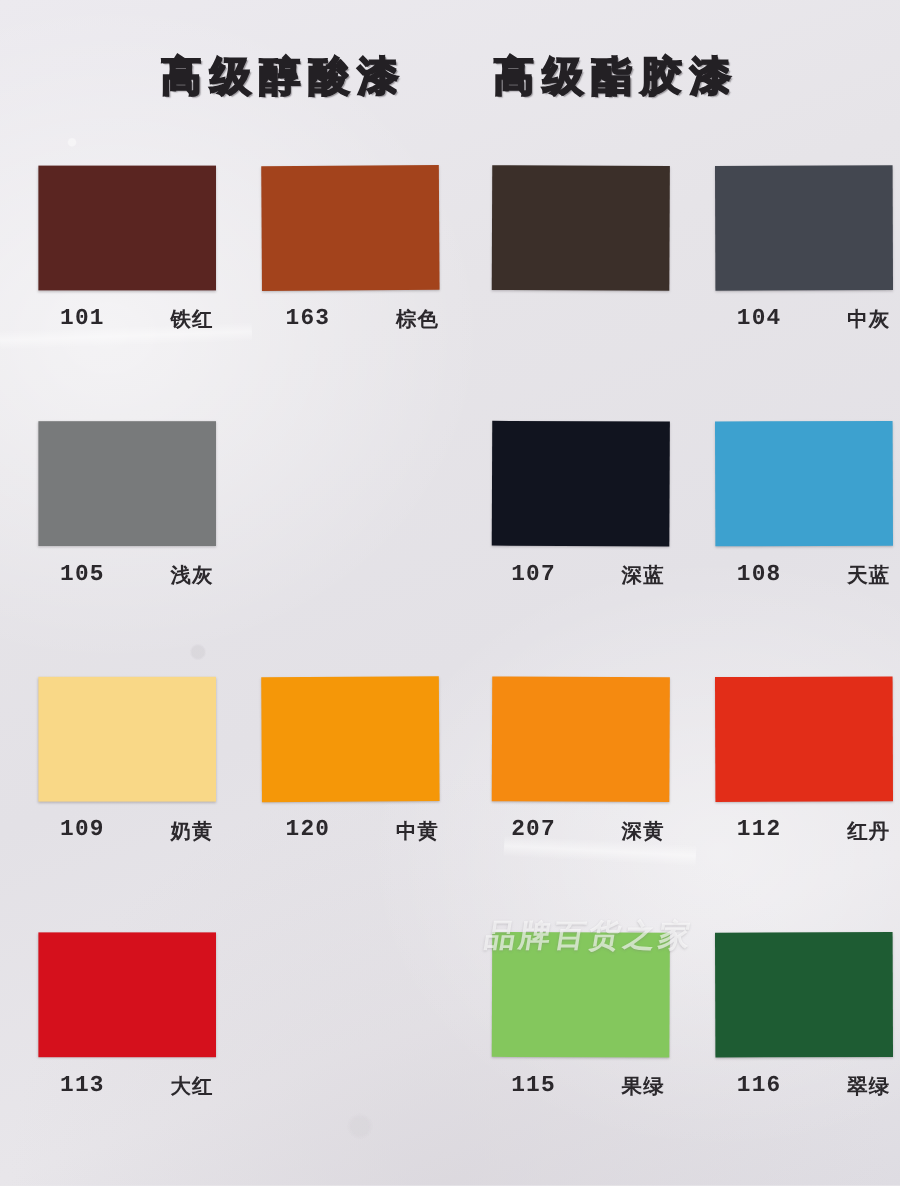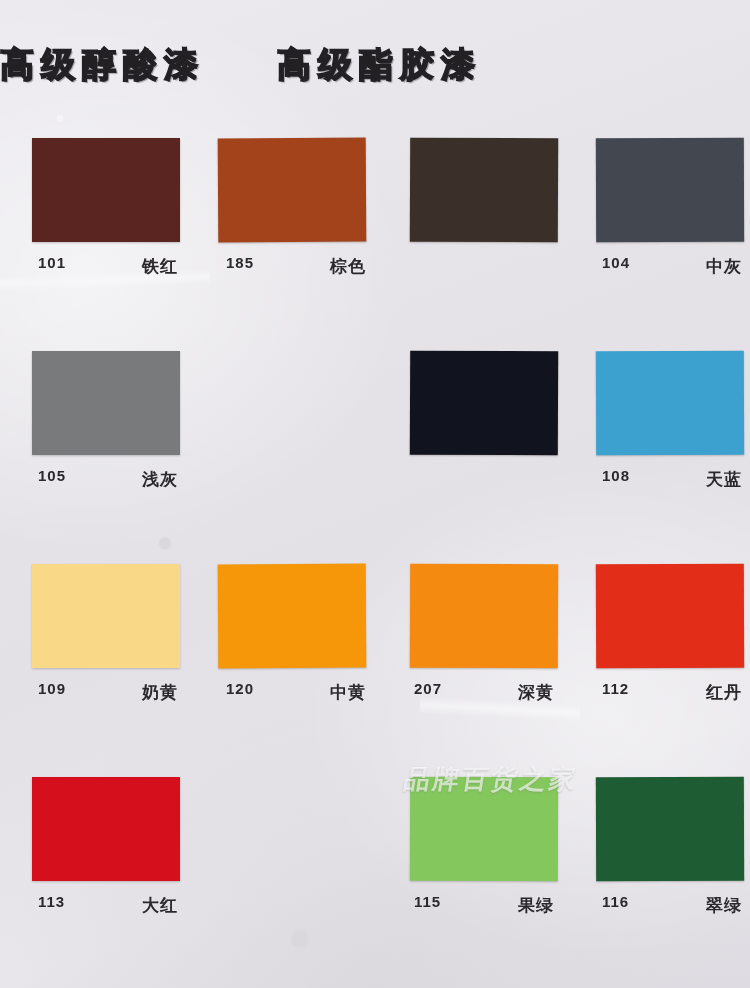--- a/index.html
+++ b/index.html
@@ -52,20 +52,21 @@
   #crease-mid-right { left: 420px; top: 700px; width: 160px; height: 18px; transform: rotate(3deg); opacity: .85; }
 
   
   #headings {
     position: absolute;
     top: 36px;
     left: 0;
     width: 750px;
     height: 62px;
     display: flex;
+    justify-content: center;
     gap: 72px;
     z-index: 3;
   }
   .chart-heading {
     font-family: "DejaVu Sans", "Liberation Sans", sans-serif;
     font-size: 34px;
     font-weight: bold;
     letter-spacing: 7px;
     color: #f2f0f2;
     line-height: 56px;
@@ -114,24 +115,24 @@
 
   .swatch-caption {
     position: absolute;
     left: 0;
     top: 122px;
     width: 190px;
     height: 26px;
   }
   .swatch-code {
     position: absolute;
-    left: 28px;
+    left: 40px;
     top: 0;
-    font-family: Liberation Sans, sans-serif;
-    font-size: 15px;
+    font-family: Liberation Mono, monospace;
+    font-size: 19px;
     font-weight: bold;
     color: #2b282c;
     letter-spacing: 1px;
   }
   .swatch-name {
     position: absolute;
     left: 132px;
     top: 1px;
     font-family: "DejaVu Sans", "Liberation Sans", sans-serif;
     font-size: 17px;
@@ -177,21 +178,21 @@
         <div class="swatch-cell col-0">
           <div class="swatch-chip" style="background: rgb(90, 37, 33);"></div>
           <div class="swatch-caption">
             <span class="swatch-code">101</span>
             <span class="swatch-name">铁红</span>
           </div>
         </div>
         <div class="swatch-cell col-1">
           <div class="swatch-chip" style="background: rgb(163, 67, 28);"></div>
           <div class="swatch-caption">
-            <span class="swatch-code">185</span>
+            <span class="swatch-code">163</span>
             <span class="swatch-name">棕色</span>
           </div>
         </div>
         <div class="swatch-cell col-2">
           <div class="swatch-chip" style="background: rgb(59, 47, 41);"></div>
         </div>
         <div class="swatch-cell col-3">
           <div class="swatch-chip" style="background: rgb(67, 71, 80);"></div>
           <div class="swatch-caption">
             <span class="swatch-code">104</span>
@@ -202,20 +203,24 @@
       <div class="swatch-row">
         <div class="swatch-cell col-0">
           <div class="swatch-chip" style="background: rgb(120, 122, 123);"></div>
           <div class="swatch-caption">
             <span class="swatch-code">105</span>
             <span class="swatch-name">浅灰</span>
           </div>
         </div>
         <div class="swatch-cell col-2">
           <div class="swatch-chip" style="background: rgb(17, 20, 31);"></div>
+          <div class="swatch-caption">
+            <span class="swatch-code">107</span>
+            <span class="swatch-name">深蓝</span>
+          </div>
         </div>
         <div class="swatch-cell col-3">
           <div class="swatch-chip" style="background: rgb(61, 161, 207);"></div>
           <div class="swatch-caption">
             <span class="swatch-code">108</span>
             <span class="swatch-name">天蓝</span>
           </div>
         </div>
       </div>
       <div class="swatch-row">

